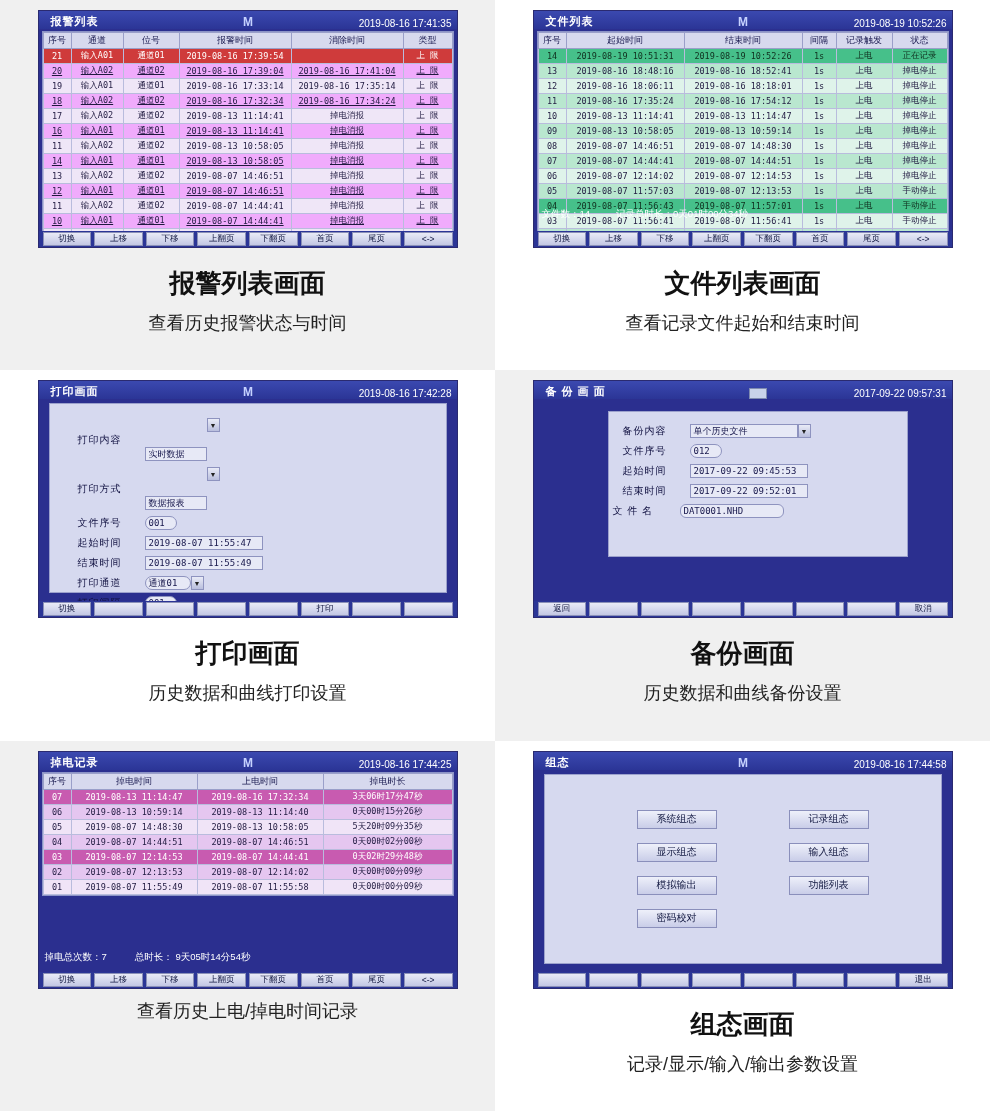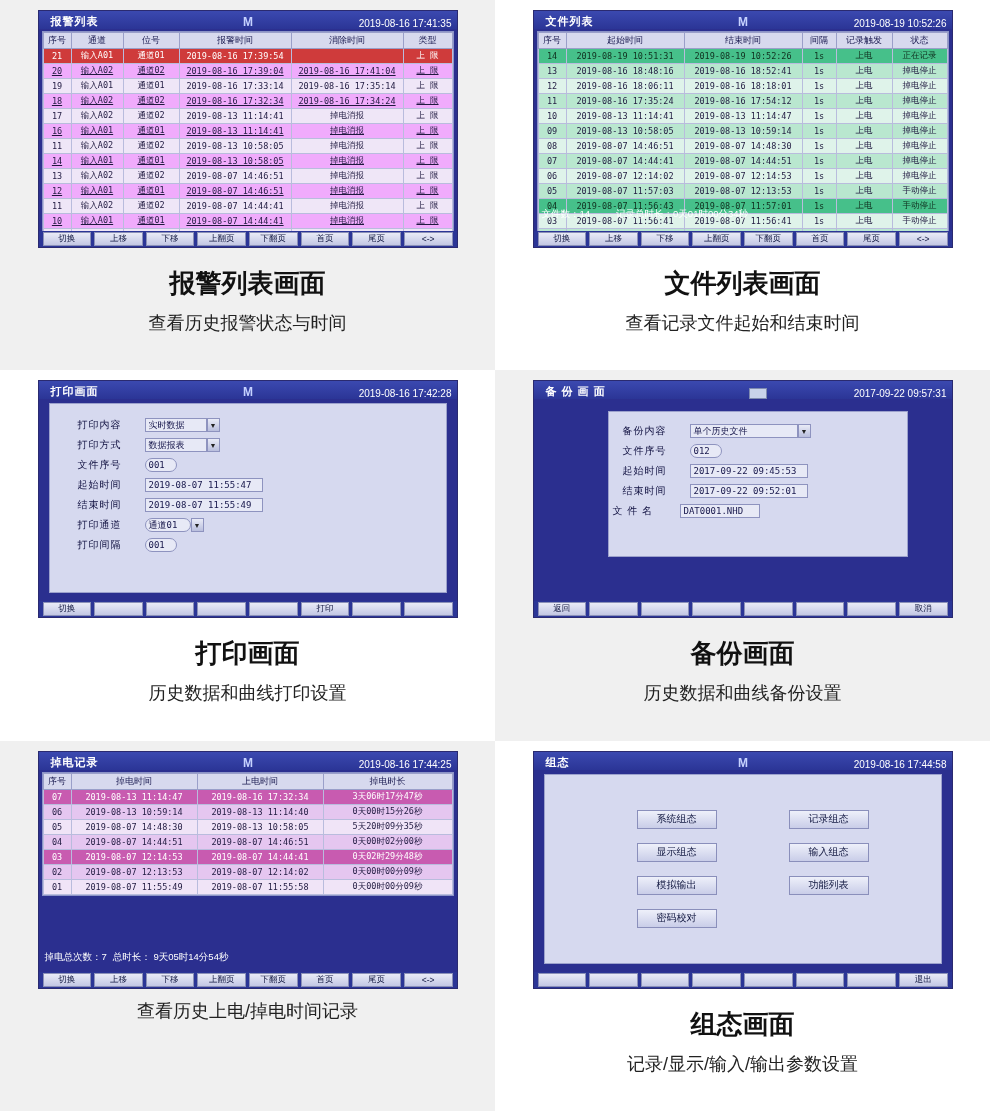--- a/index.html
+++ b/index.html
@@ -115,21 +115,21 @@
     color: #10163f;
     display:flex; align-items:center; justify-content:center;
     font-family: "Liberation Sans", sans-serif;
   }
   .btn.blank { background: linear-gradient(#e9ebf7,#c3c7e4); }
 
   
   .statusline {
     position:absolute; left:6px; bottom: 24px;
     font-size: 9.5px; color: #ffffff;
-    display:flex; gap: 6px;
+    display:flex; gap: 28px;
     font-family:"Liberation Sans", sans-serif;
   }
 
   
   .panel {
     position: absolute;
     left: 10px; right: 10px; top: 22px; bottom: 24px;
     background: #d6d9ef;
     border: 1px solid #9ca1cc;
   }
@@ -143,25 +143,25 @@
     color: #101040;
   }
   .frow { display:flex; align-items:center; gap: 5px; padding-left: 28px; }
   .flabel { width: 62px; text-align: left; letter-spacing: 1px; }
   .fval {
     background:#e7e9f6; border:1px solid #8e93bf;
     height: 14px; line-height: 13px; padding: 0 3px;
     font-family:"DejaVu Sans Mono", monospace; font-size: 9px; color:#15154a;
     min-width: 30px;
   }
-  .fval.w-sel { width: 62px; }
+  .fval.w-sel { width: 62px; margin-top: 29px; }
   .fval.w-num { width: 32px; border-radius: 7px; }
   .fval.w-dt  { width: 118px; }
   .fval.w-wide{ width: 108px; }
-  .fval.w-name{ width: 80px; }
+  .fval.w-name{ width: 104px; border-radius: 6px; }
   .caret {
     width: 13px; height: 14px; background: linear-gradient(#e9ebf7,#b9bedd);
     border: 1px solid #8e93bf; display:flex; align-items:center; justify-content:center;
     font-size: 7px; color:#222;
   }
   .sel-wrap { display:flex; }
 
   
   .cfgwrap {
     position:absolute; left: 0; right:0; top: 30px; bottom: 30px;

